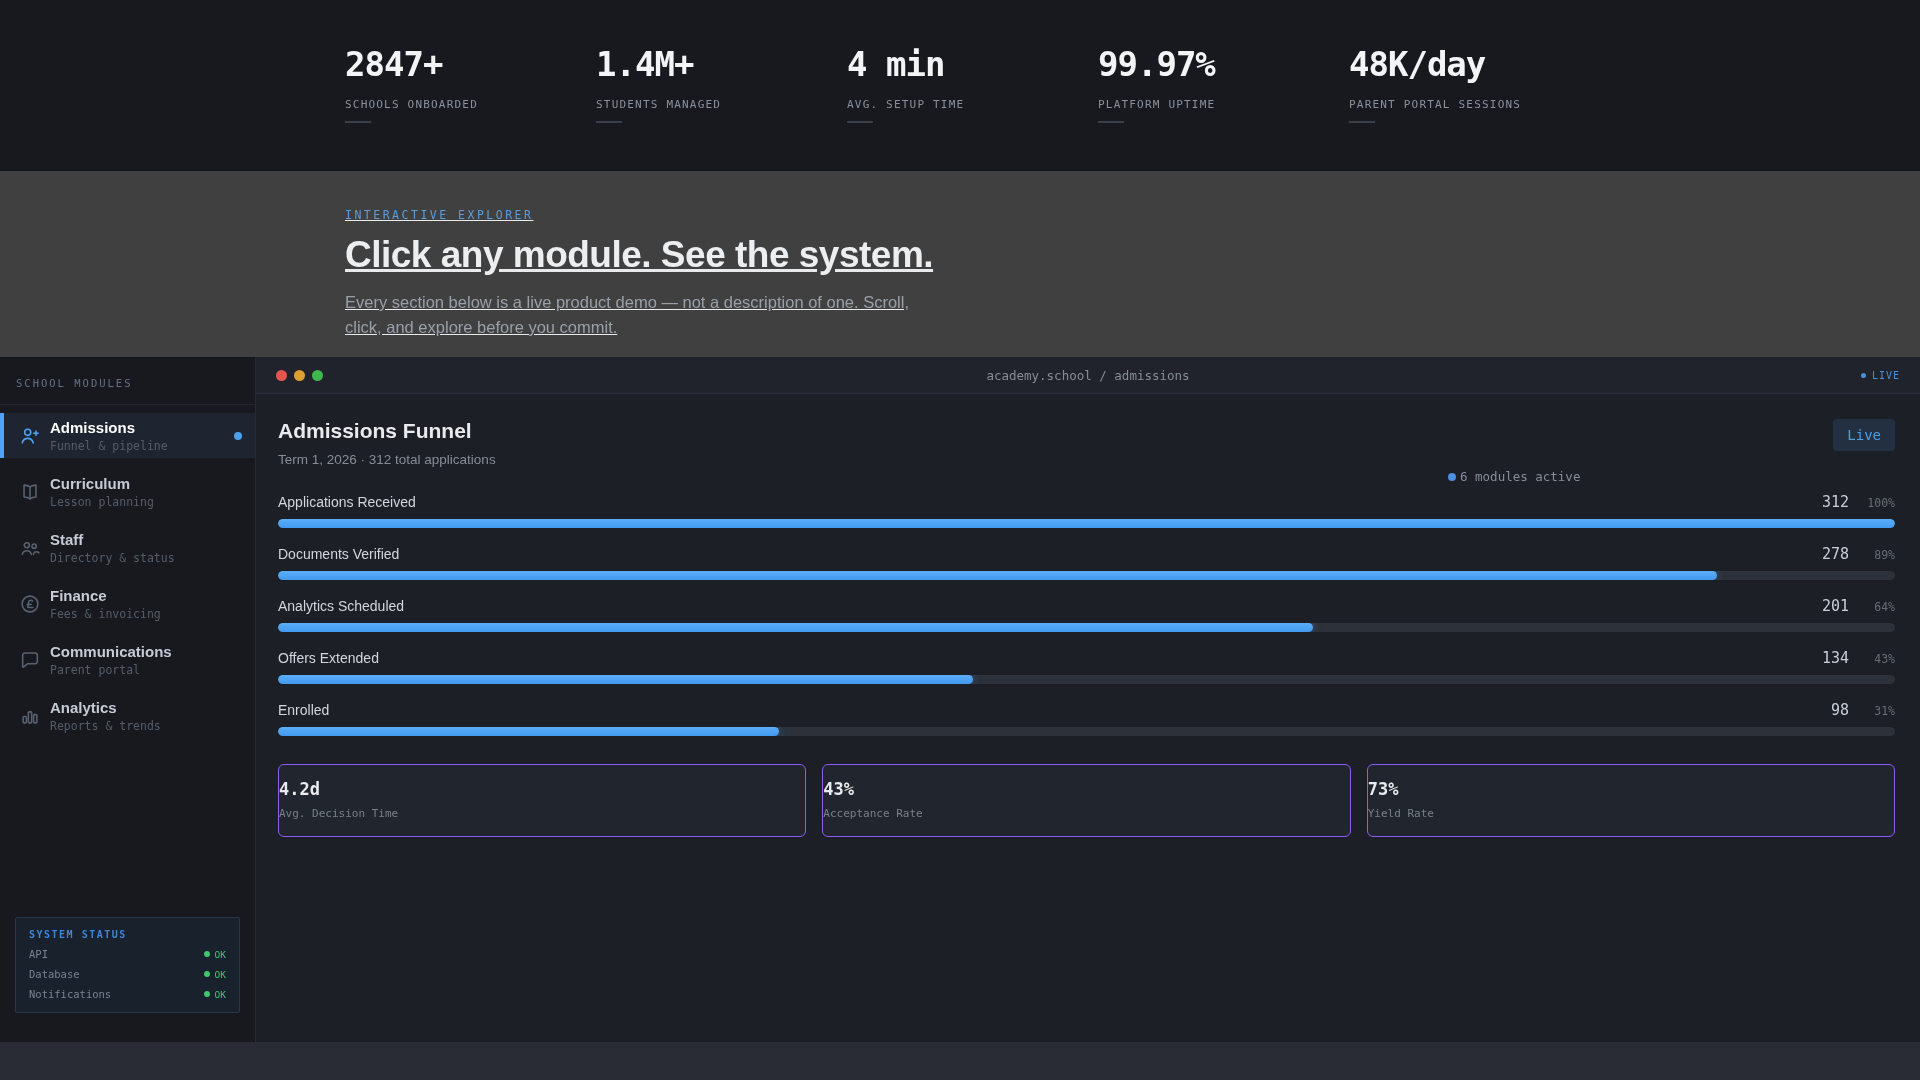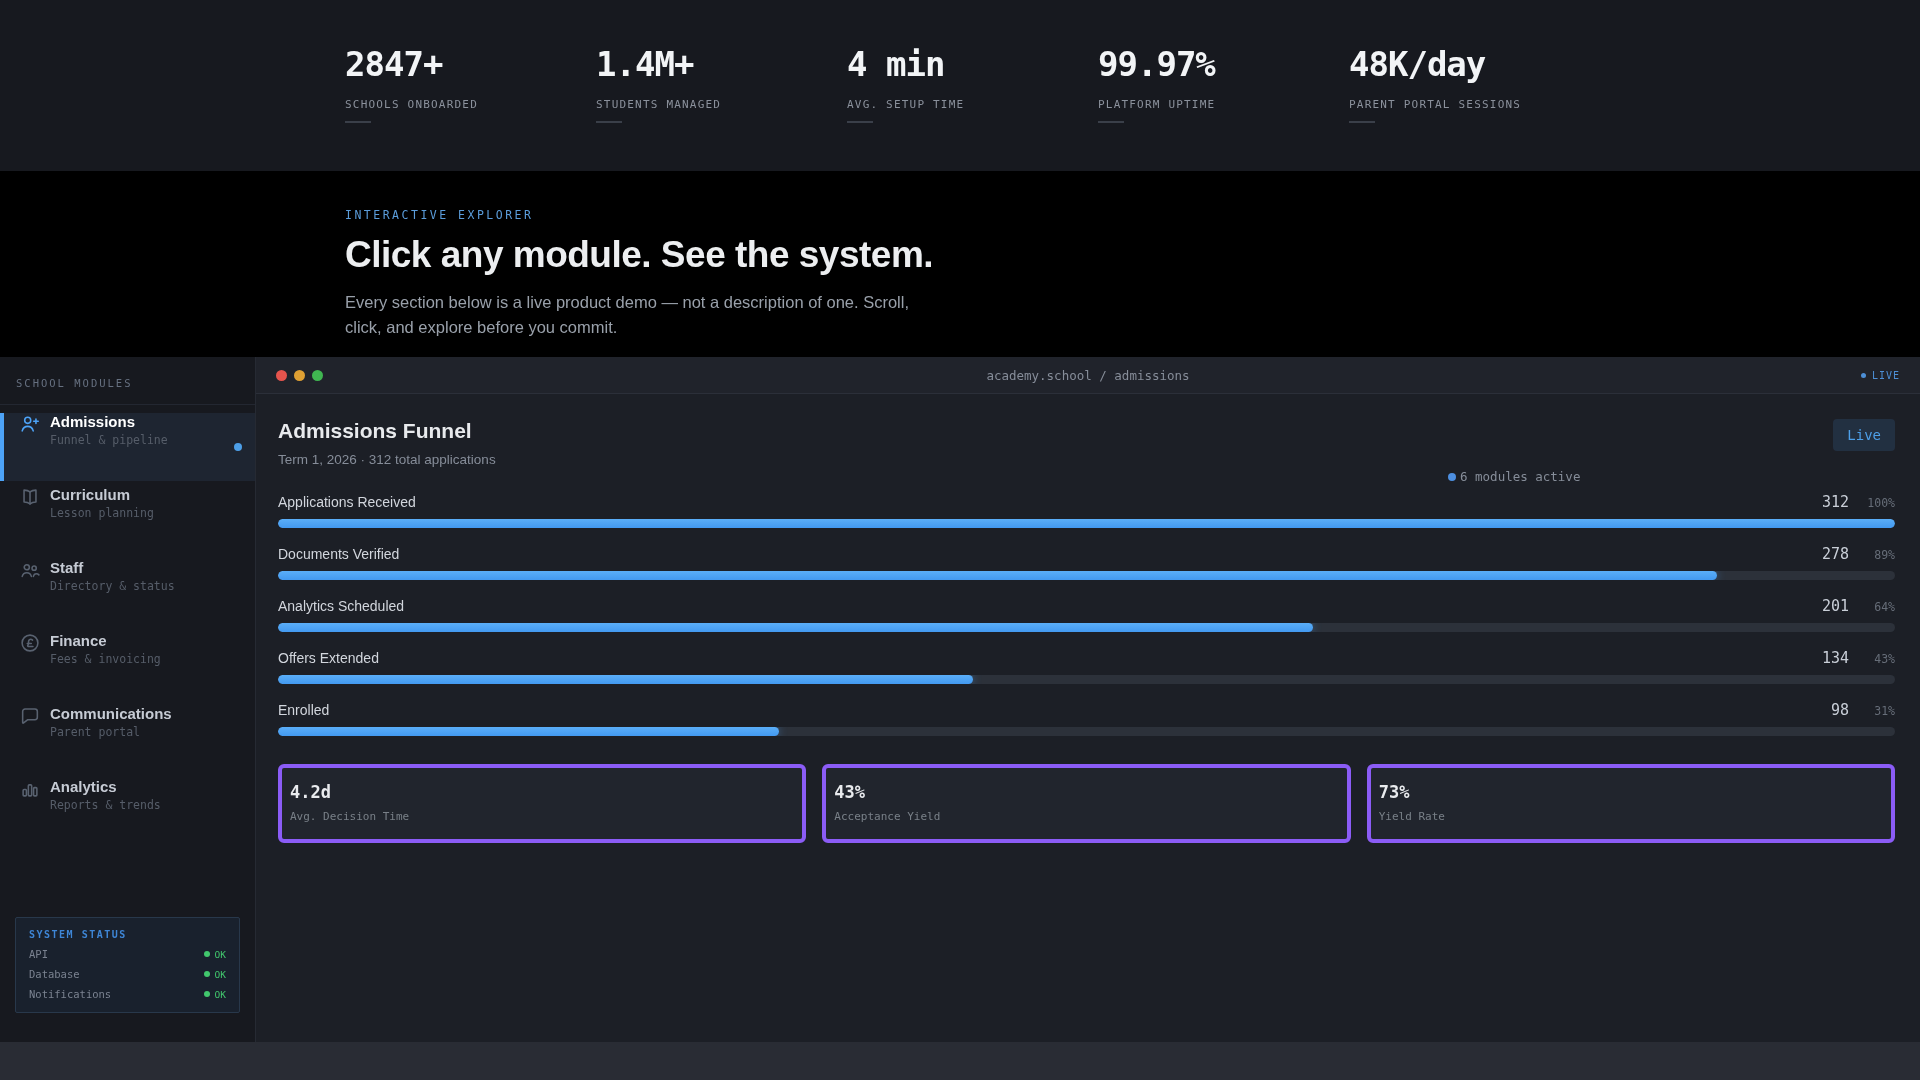--- a/index.html
+++ b/index.html
@@ -23,22 +23,23 @@
     font-weight:bold; font-size:34px; color:#f2f4f6; letter-spacing:-1px;
   }
   .stat-label {
     margin-top:14px; font-family:"DejaVu Sans Mono", monospace;
     font-size:11px; letter-spacing:1.2px; color:#8b919c;
   }
   .stat-underline { margin-top:10px; width:26px; height:2px; background:#3a3f49; }
 
   
   .hero {
-    height:186px; background:#000000; position:relative;
+    height:186px; background:#404040; position:relative;
     padding:37px 0 0 345px;
+    text-decoration:underline;
   }
   .hero-eyebrow {
     font-family:"DejaVu Sans Mono", monospace;
     font-size:11.5px; letter-spacing:2.5px; color:#5b9ddb;
   }
   .hero-title {
     margin-top:12px; font-size:37px; font-weight:bold; color:#eceef0;
     letter-spacing:-0.5px;
   }
   .hero-desc {
@@ -60,21 +61,21 @@
     width:256px; background:#17191f; border-right:1px solid #262a33;
     position:relative; flex-shrink:0;
   }
   .side-header {
     padding:20px 16px 15px 16px; border-bottom:1px solid #232731;
     font-family:"DejaVu Sans Mono", monospace;
     font-size:10.5px; letter-spacing:2px; color:#667080;
   }
   .side-items { margin-top:8px; }
   .side-item {
-    height:68px; margin-bottom:5px; display:flex; 
+    height:45px; margin-bottom:11px; display:flex; align-items:center;
     border-left:4px solid transparent; padding-left:15px;
     position:relative; cursor:pointer;
   }
   .side-item.active { background:#1e2531; border-left-color:#4da3f7; }
   .side-item .icon { width:22px; height:22px; color:#596270; flex-shrink:0; }
   .side-item.active .icon { color:#4da3f7; }
   .icon svg { width:22px; height:22px; stroke:currentColor; fill:none;
     stroke-width:1.7; stroke-linecap:round; stroke-linejoin:round; }
   .side-text { margin-left:9px; }
   .side-title { font-size:15px; font-weight:bold; color:#c6cbd4; }
@@ -152,22 +153,22 @@
     overflow:hidden;
   }
   .fill {
     height:100%; border-radius:5px;
     background:linear-gradient(180deg,#5aaef8,#4399f0);
     box-shadow:0 0 10px rgba(77,163,247,0.45);
   }
 
   .metrics { margin-top:28px; display:flex; gap:16px; }
   .metric-card {
-    flex:1; background:#21252d; border:4px solid #8b5cf6; border-radius:6px;
-    padding:14px 16px 16px 8px;
+    flex:1; background:#21252d; border:1px solid #8b5cf6; border-radius:6px;
+    padding:14px 16px 16px 0;
   }
   .metric-value {
     font-family:"DejaVu Sans Mono", monospace; font-weight:bold;
     font-size:17px; color:#e9ebee;
   }
   .metric-label {
     margin-top:8px; font-family:"DejaVu Sans Mono", monospace;
     font-size:11px; color:#798088;
   }
 
@@ -390,21 +391,21 @@
           </div>
         </div>
 
       <div class="metrics">
           <div class="metric-card">
             <div class="metric-value">4.2d</div>
             <div class="metric-label">Avg. Decision Time</div>
           </div>
           <div class="metric-card">
             <div class="metric-value">43%</div>
-            <div class="metric-label">Acceptance Yield</div>
+            <div class="metric-label">Acceptance Rate</div>
           </div>
           <div class="metric-card">
             <div class="metric-value">73%</div>
             <div class="metric-label">Yield Rate</div>
           </div>
         </div>
     </div>
   </div>
 </div>
 

